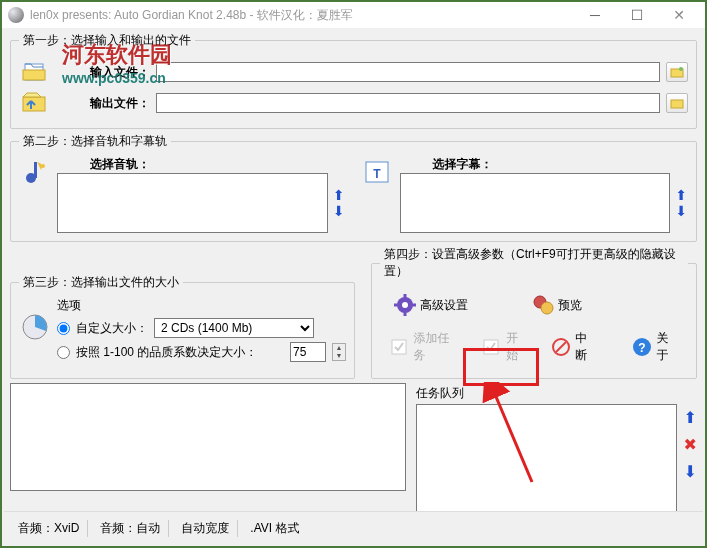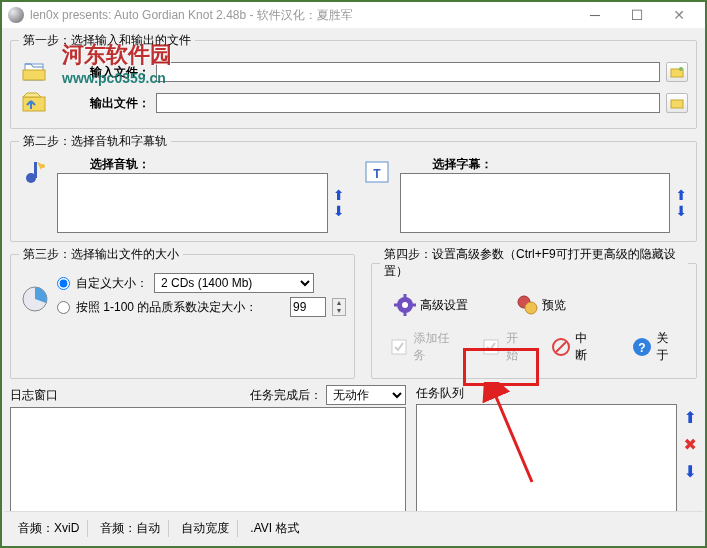--- a/index.html
+++ b/index.html
@@ -18,21 +18,21 @@
 .file-icon { width: 32px; height: 28px; display: flex; align-items: center; justify-content: center; }
 .inp { flex: 1; height: 20px; border: 1px solid #7a7a7a; background: #fff; padding: 0 4px; }
 .btn-icon { width: 22px; height: 20px; border: 1px solid #bbb; background: linear-gradient(#fff,#e8e8e8); display: flex; align-items: center; justify-content: center; border-radius: 2px; }
 .two-col { display: flex; gap: 16px; }
 .col { flex: 1; display: flex; gap: 6px; }
 .icon-box { width: 32px; height: 32px; display: flex; align-items: center; justify-content: center; }
 .list-box { flex: 1; height: 60px; border: 1px solid #7a7a7a; background: #fff; }
 .arrows { display: flex; flex-direction: column; gap: 2px; justify-content: center; }
 .ar { width: 14px; height: 14px; color: #2050d0; font-size: 14px; line-height: 14px; text-align: center; cursor: pointer; }
 .step34 { display: flex; gap: 16px; }
-.step3 { flex: 0 0 345px; }
+.step3 { flex: 0 0 345px; margin-top: 28px; }
 .step4 { flex: 1; }
 .radio-row { display: flex; align-items: center; gap: 6px; margin: 4px 0; }
 .radio-row input[type=radio] { margin: 0; }
 select { height: 20px; border: 1px solid #7a7a7a; background: #fff; padding: 0 2px; font-size: 12px; }
 .num-inp { width: 54px; height: 20px; border: 1px solid #7a7a7a; background: #fff; display: flex; align-items: center; padding: 0 2px; }
 .spin { width: 14px; height: 18px; border: 1px solid #aaa; background: #eee; display: flex; flex-direction: column; }
 .spin div { flex: 1; font-size: 7px; text-align: center; line-height: 8px; color: #555; }
 .action-row { display: flex; align-items: center; gap: 6px; padding: 2px 0; }
 .action-btn { display: flex; align-items: center; gap: 4px; padding: 2px 4px; cursor: pointer; }
 .action-btn.disabled { color: #aaa; }
@@ -155,44 +155,45 @@
     <fieldset class="step3">
       <legend>第三步：选择输出文件的大小</legend>
       <div style="display:flex;gap:6px">
         <div class="icon-box" style="margin-top:14px">
           <svg width="28" height="28">
               <circle cx="14" cy="14" r="12" fill="#e8e8f0" stroke="#888"></circle>
               <path d="M14 14 L14 2 A12 12 0 0 1 25 18 Z" fill="#50a0e0"></path>
             </svg>
         </div>
         <div style="flex:1">
+          <div style="font-size:12px">选项</div>
           <div class="radio-row">
             <input type="radio" name="sz" checked="" style="">
             <span>自定义大小：</span>
             <select style="width:160px"><option>2 CDs  (1400 Mb)</option></select>
           </div>
           <div class="radio-row">
             <input type="radio" name="sz" style="">
             <span>按照 1-100 的品质系数决定大小：</span>
             <div style="flex:1"></div>
             <div class="num-inp" style="width:36px">
-                <span>99</span>
+                <span>75</span>
               </div>
             <div class="spin">
                 <div>▲</div>
                 <div>▼</div>
               </div>
           </div>
         </div>
       </div>
     </fieldset>
 
     <fieldset class="step4">
       <legend>第四步：设置高级参数（Ctrl+F9可打开更高级的隐藏设置）</legend>
-      <div class="action-row" style="gap:40px;padding:6px 10px">
+      <div class="action-row" style="gap:56px;padding:6px 10px">
         <div class="action-btn">
           <span class="big-icon">
               <svg width="22" height="22">
                 <circle cx="11" cy="11" r="8" fill="#7050c0"></circle>
                 <circle cx="11" cy="11" r="3" fill="#fff"></circle>
                 <g stroke="#7050c0" stroke-width="3">
                   <line x1="11" y1="0" x2="11" y2="4"></line>
                   <line x1="11" y1="18" x2="11" y2="22"></line>
                   <line x1="0" y1="11" x2="4" y2="11"></line>
                   <line x1="18" y1="11" x2="22" y2="11"></line>
@@ -248,27 +249,20 @@
               </svg>
             </span>
           <span>关于</span>
         </div>
       </div>
     </fieldset>
   </div>
 
   <div class="bottom">
     <div class="log-area">
-      <div class="log-hdr">
-        <span>日志窗口</span>
-        <div class="rgt">
-          <span>任务完成后：</span>
-          <select style="width:80px"><option>无动作</option></select>
-        </div>
-      </div>
       <div class="log-box"></div>
     </div>
     <div class="queue-area">
       <div style="padding:2px 0"><span>任务队列</span></div>
       <div style="position:relative;margin-right:20px">
         <div class="queue-box"></div>
         <div class="queue-ctrls">
           <span style="color:#2050d0">⬆</span>
           <span style="color:#e03030">✖</span>
           <span style="color:#2050d0">⬇</span>

